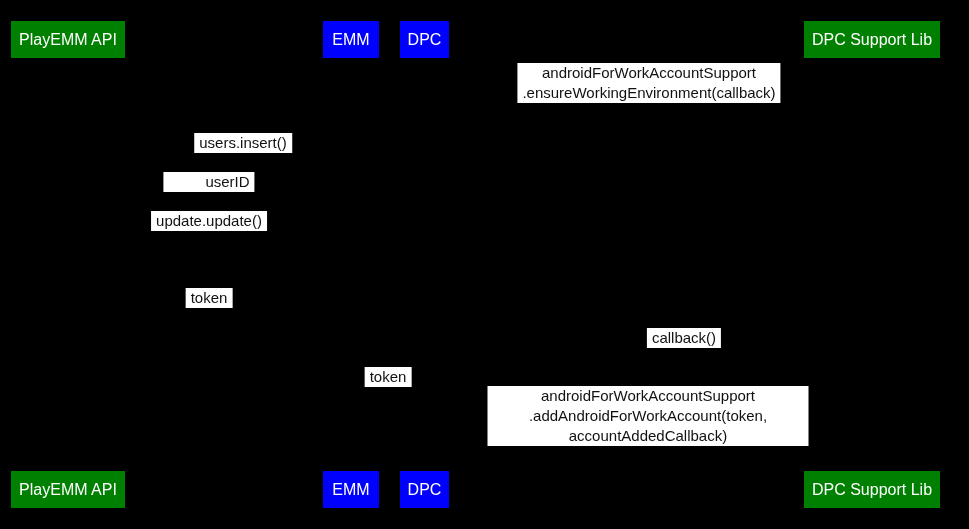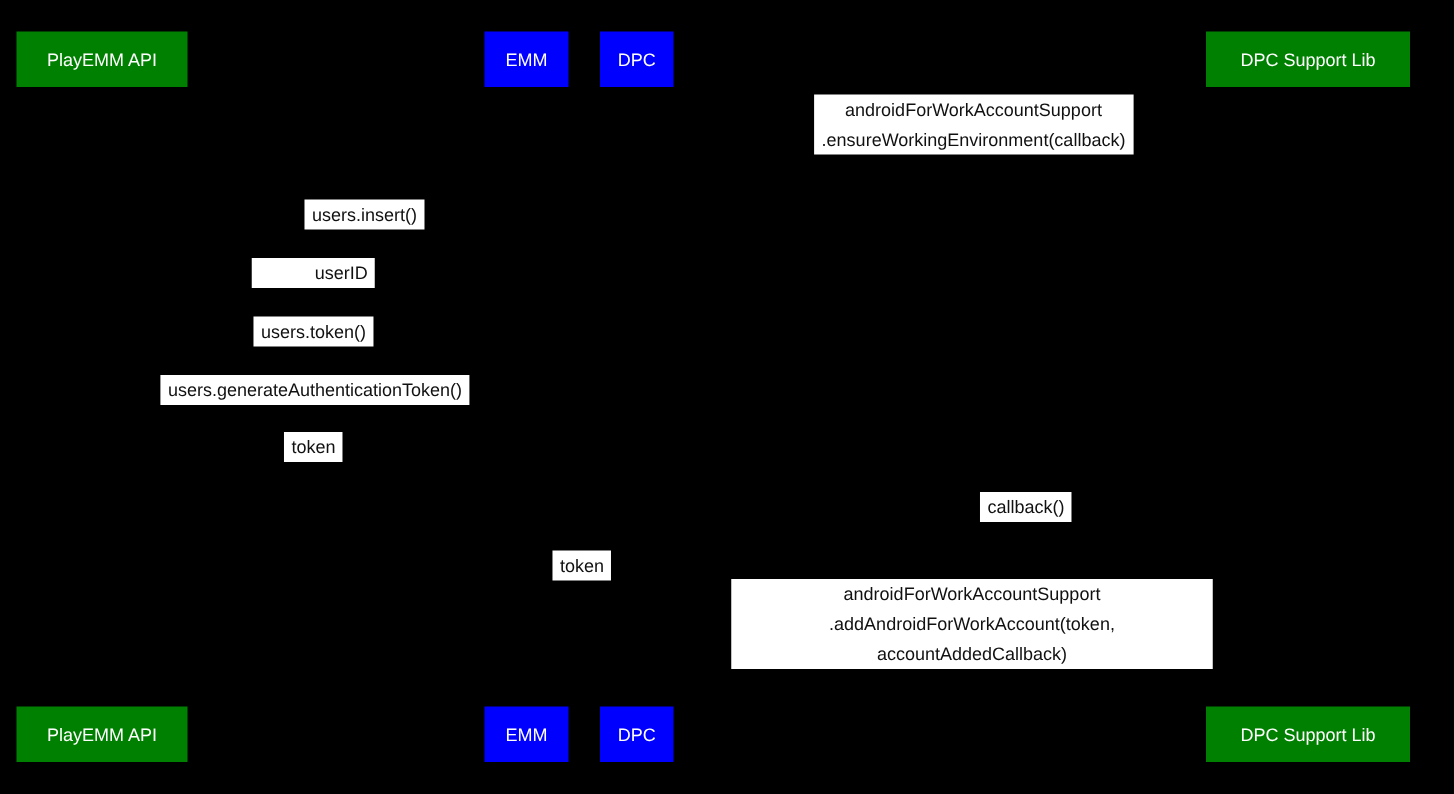--- a/index.html
+++ b/index.html
@@ -15,53 +15,52 @@
     overflow: hidden;
     font-family: "Liberation Sans", "DejaVu Sans", sans-serif;
   }
   .actor {
     position: absolute;
     height: 37px;
     display: flex;
     align-items: center;
     justify-content: center;
     color: #ffffff;
-    font-size: 12px;
+    font-size: 16px;
     line-height: 1;
     white-space: nowrap;
     box-sizing: border-box;
   }
   .msg {
     position: absolute;
     transform: translate(-50%, -50%);
     background: #ffffff;
     color: #111111;
-    font-size: 12px;
+    font-size: 15px;
     line-height: 20px;
     padding: 0 5px;
     text-align: center;
     white-space: pre-line;
   }
 </style>
 </head>
 <body>
 
 <div class="stage">
 
   <div class="actor" style="left: 11px; top: 21px; width: 114px; background-color: rgb(0, 128, 0);">PlayEMM API</div>
   <div class="actor" style="left: 323px; top: 21px; width: 56px; background-color: rgb(0, 0, 255);">EMM</div>
   <div class="actor" style="left: 400px; top: 21px; width: 49px; background-color: rgb(0, 0, 255);">DPC</div>
   <div class="actor" style="left: 804px; top: 21px; width: 136px; background-color: rgb(0, 128, 0);">DPC Support Lib</div>
 
   <div class="msg" style="left:649px; top:83px;">androidForWorkAccountSupport
 .ensureWorkingEnvironment(callback)</div>
   <div class="msg" style="left:209px; top:143px;margin-left:34px;">users.insert()</div>
   <div class="msg" style="left:209px; top:182px;padding-left:42px;">userID</div>
-  <div class="msg" style="left:209px; top:221px;">users.token()</div>
-  <div class="msg" style="left:210px; top:260px;">users.generateAuthenticationToken()</div>
+  <div class="msg" style="left:209px; top:221px;">update.update()</div>
   <div class="msg" style="left:209px; top:298px;">token</div>
   <div class="msg" style="left:684px; top:338px;">callback()</div>
   <div class="msg" style="left:388px; top:377px;">token</div>
   <div class="msg" style="left:648px; top:416px;">androidForWorkAccountSupport
 .addAndroidForWorkAccount(token, accountAddedCallback)</div>
 
   <div class="actor" style="left: 11px; top: 471px; width: 114px; background-color: rgb(0, 128, 0);">PlayEMM API</div>
   <div class="actor" style="left: 323px; top: 471px; width: 56px; background-color: rgb(0, 0, 255);">EMM</div>
   <div class="actor" style="left: 400px; top: 471px; width: 49px; background-color: rgb(0, 0, 255);">DPC</div>
   <div class="actor" style="left: 804px; top: 471px; width: 136px; background-color: rgb(0, 128, 0);">DPC Support Lib</div>

